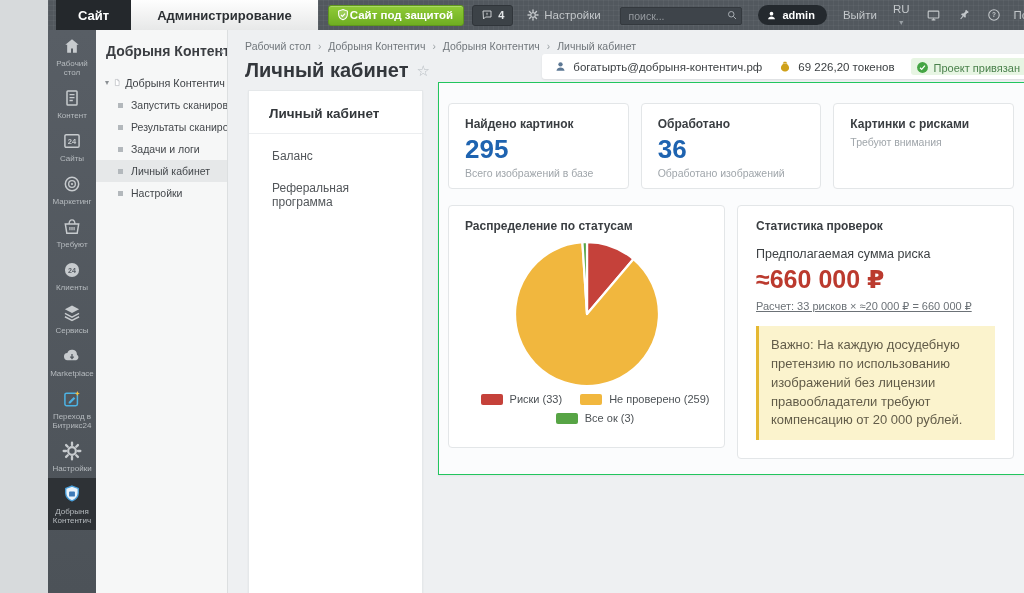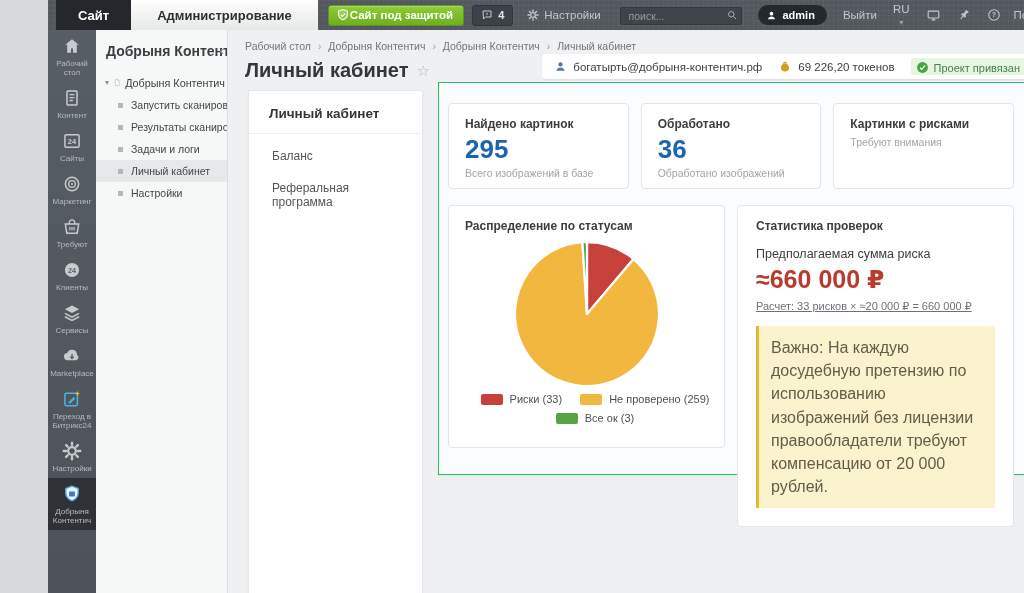--- a/index.html
+++ b/index.html
@@ -96,21 +96,21 @@
   .card-title { font-size:12px; font-weight:bold; color:#3a3e42; }
   .pie-wrap { display:flex; justify-content:center; margin-top:6px; }
   .pie-legend { width:260px; margin:4px auto 0; display:flex; flex-wrap:wrap; justify-content:center; column-gap:18px; row-gap:7px; }
   .legend-item { display:flex; align-items:center; font-size:11px; color:#4c5155; }
   .legend-swatch { width:22px; height:11px; border-radius:2px; margin-right:7px; flex:none; }
   .risk-card { flex:1; background:#fff; border:1px solid #e3e6e8; border-radius:4px; padding:13px 18px 18px; }
   .risk-label { margin-top:14px; font-size:12.5px; color:#3c4043; }
   .risk-amount { margin-top:6px; font-size:25px; font-weight:bold; color:var(--risk-red,#bb3a2e); line-height:1; }
   .risk-calc { margin-top:8px; font-size:11px; color:#6c7277;text-decoration:underline; }
   .risk-warning { margin-top:13px; background:#fbf3cd; border-left:3px solid #e5b832; padding:10px 12px;
-    font-size:16px; line-height:1.45; color:#625c49; }
+    font-size:13px; line-height:1.45; color:#625c49; }
 
   .hidden-defs { position:absolute; width:0; height:0; overflow:hidden; }
 </style>
 </head>
 <body>
 
 <svg class="hidden-defs" aria-hidden="true">
   <defs>
     <symbol id="i-home" viewBox="0 0 24 24">
         <path d="M12 3.8L4 10.5h2.2V20h4.6v-5h2.4v5h4.6v-9.5H20z" fill="currentColor"></path>

